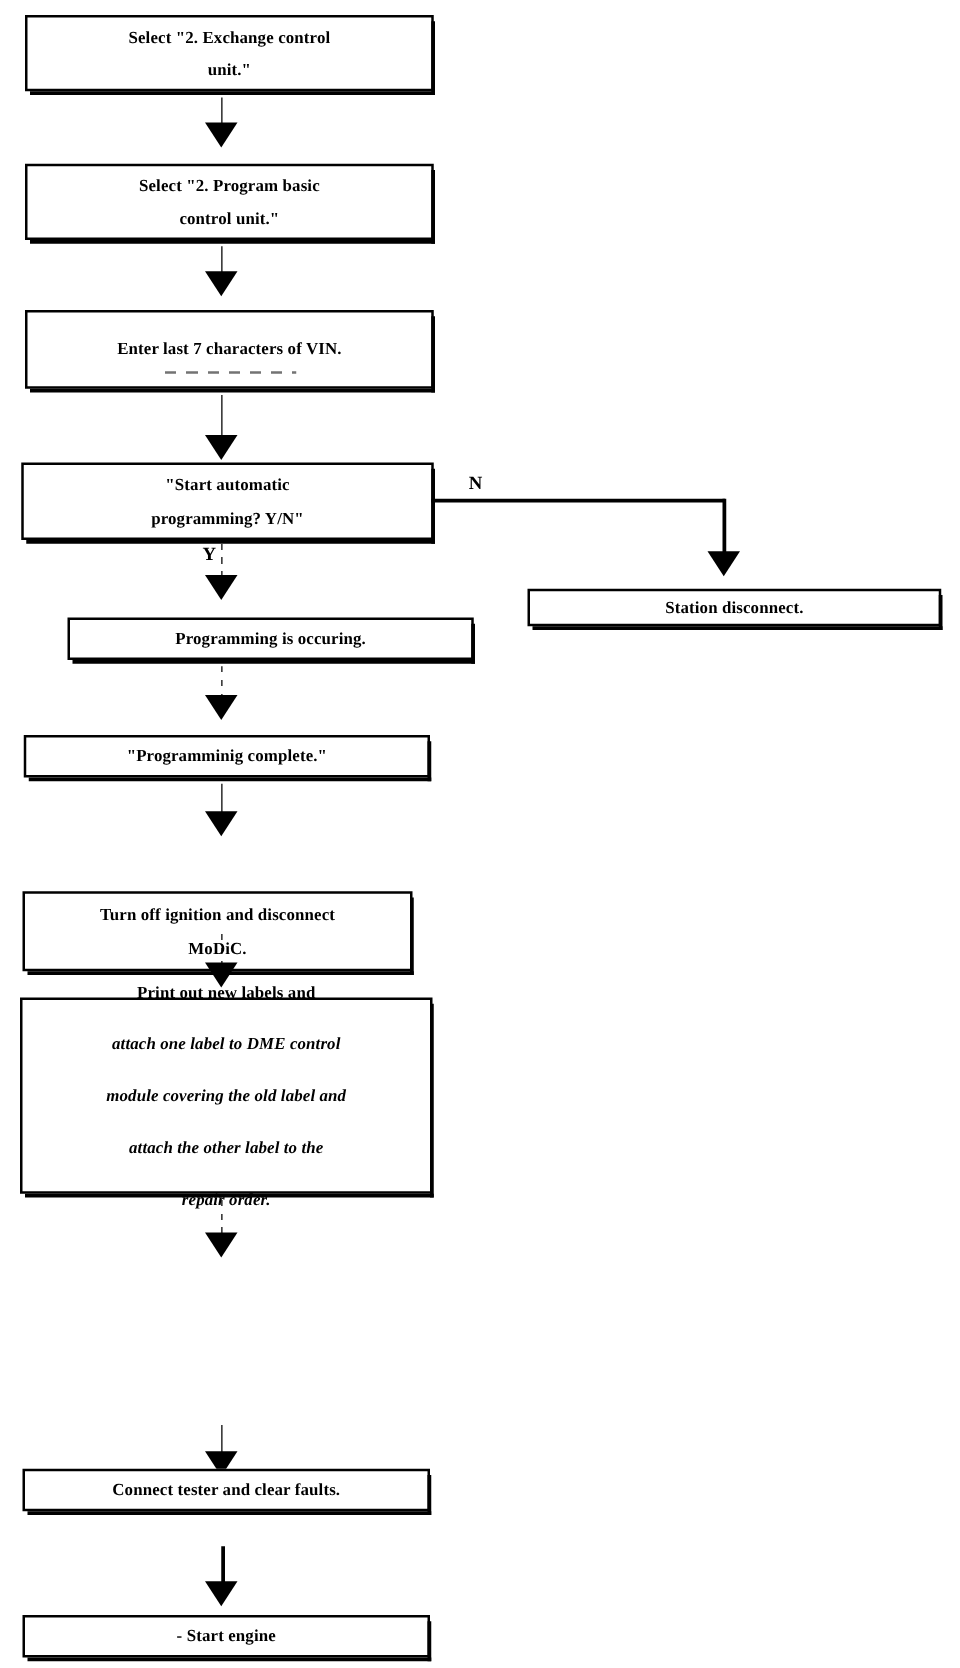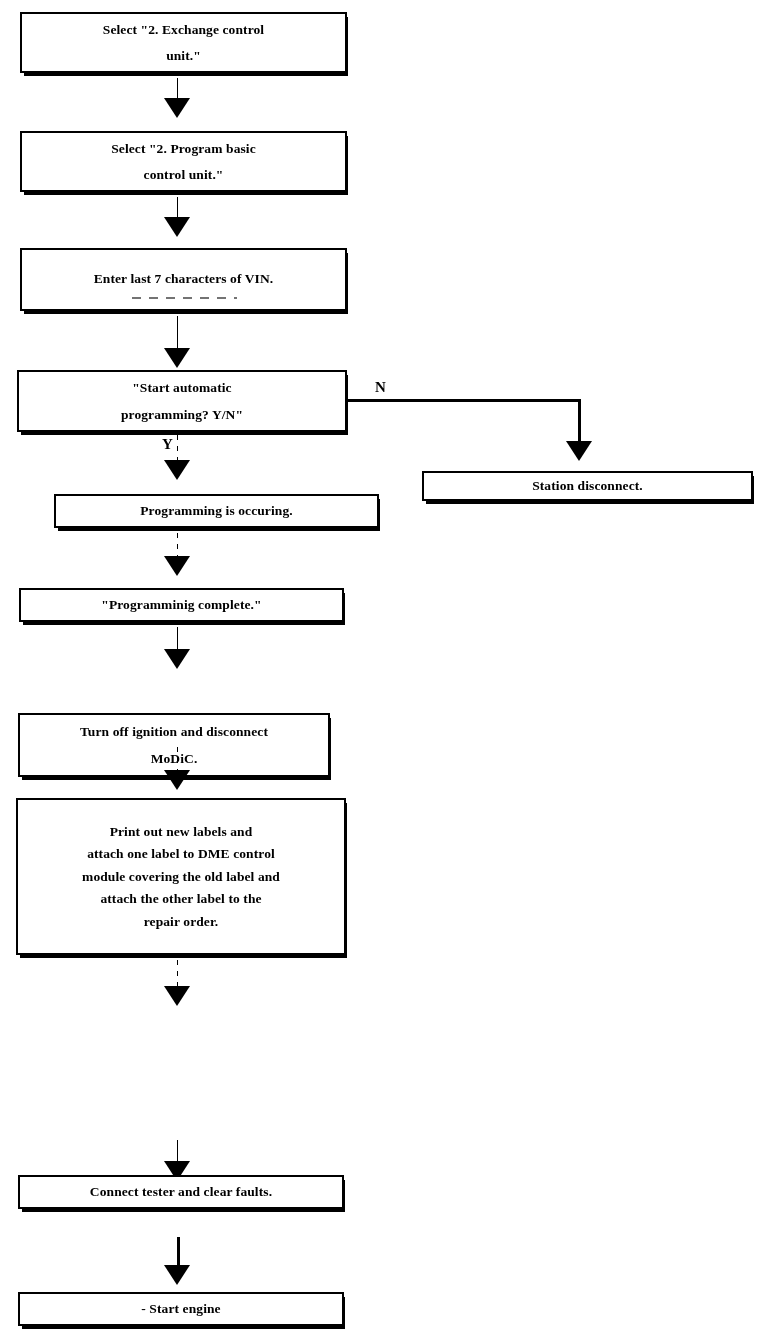--- a/index.html
+++ b/index.html
@@ -62,21 +62,21 @@
 
   .node .line {
     display: block;
     padding: 0 6px;
     white-space: nowrap;
   }
   .node.multi .line { margin: 0; }
 
   
   .node .line + .line { margin-top: 13px; }
-  .node.tight .line + .line { margin-top: 9px; }
+  .node.tight .line + .line { margin-top: 28px; font-style: italic; }
 
   
   .vline {
     position: absolute;
     width: 1px;
     background: #000000;
   }
   .hline {
     position: absolute;
     height: 3px;

